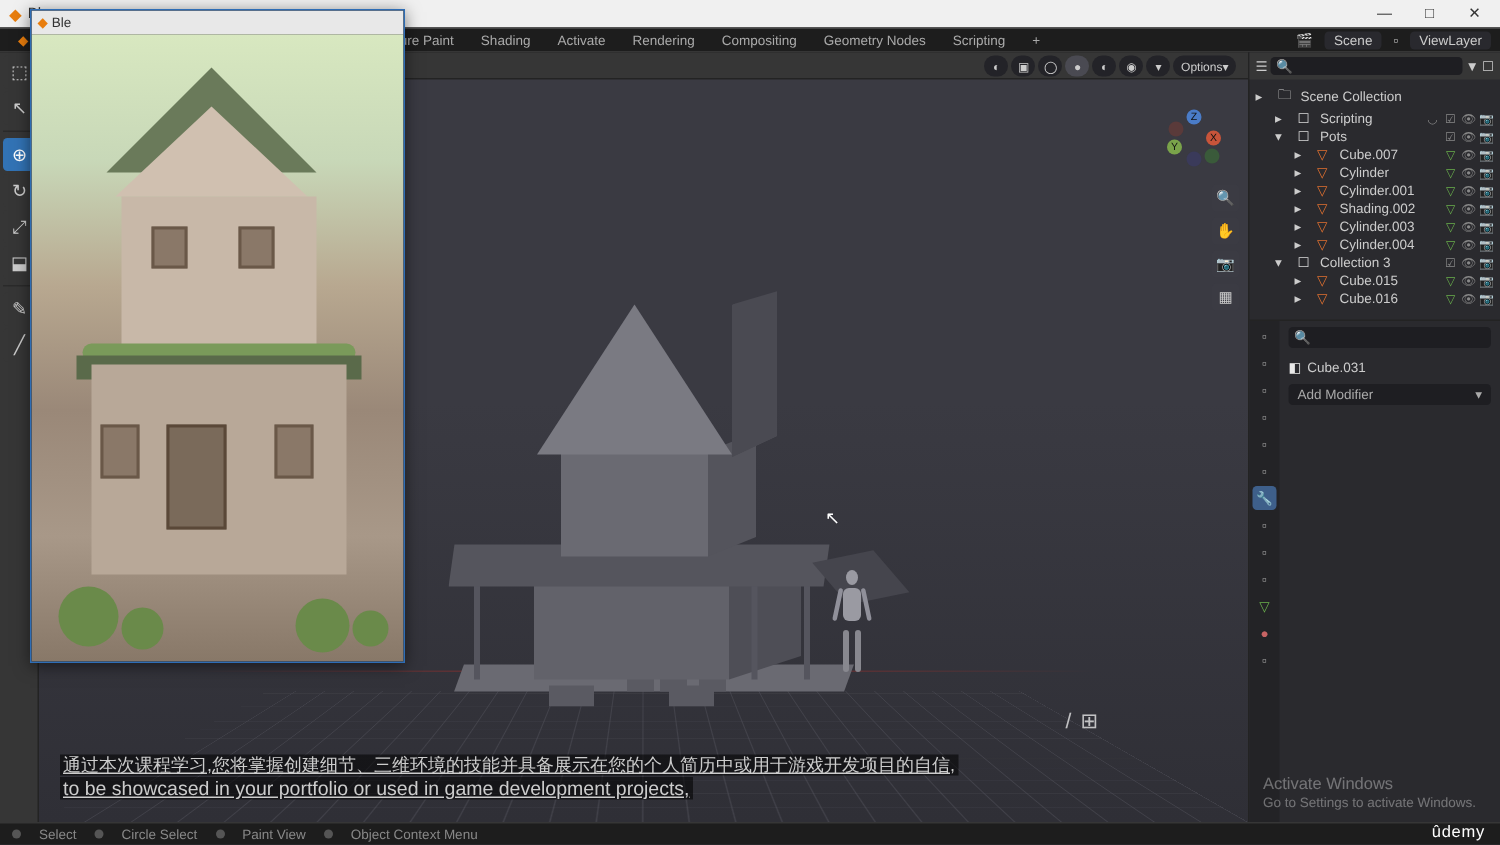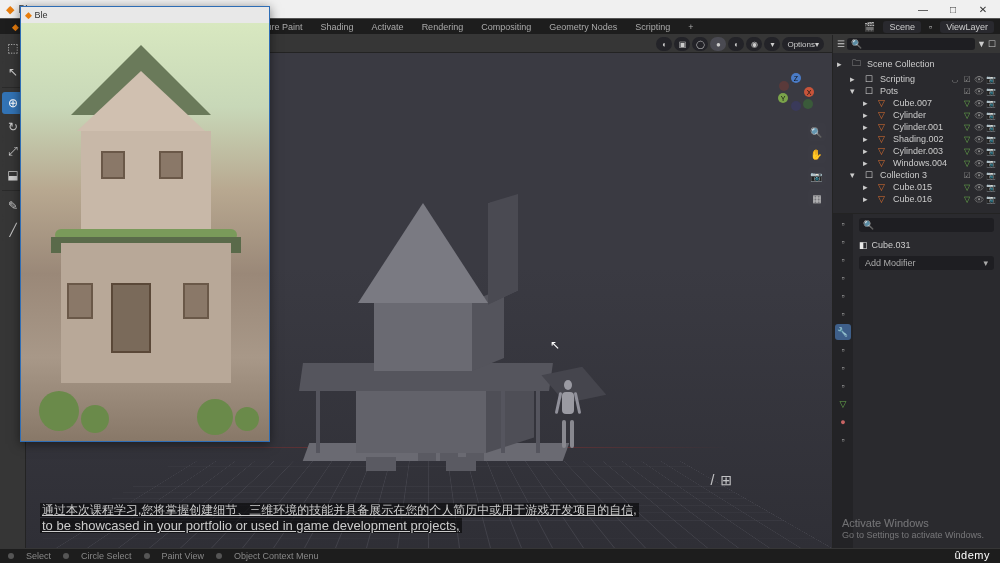--- a/index.html
+++ b/index.html
@@ -359,21 +359,21 @@
               <span class="obj-green">▽</span>
               <span>👁</span>
               <span>📷</span>
             </span>
           </div>
           <div class="tree-row">
             <span class="tree-indent"></span>
             <span class="tree-indent"></span>
             <span class="tree-icon">▸</span>
             <span class="tree-icon obj-orange">▽</span>
-            <span class="tree-label">Windows.004</span>
+            <span class="tree-label">Cylinder.004</span>
             <span class="tree-icons-right">
               <span class="obj-green">▽</span>
               <span>👁</span>
               <span>📷</span>
             </span>
           </div>
         </div>
       <div class="tree-row">
         <span class="tree-indent"></span>
           <span class="tree-icon">▾</span>

